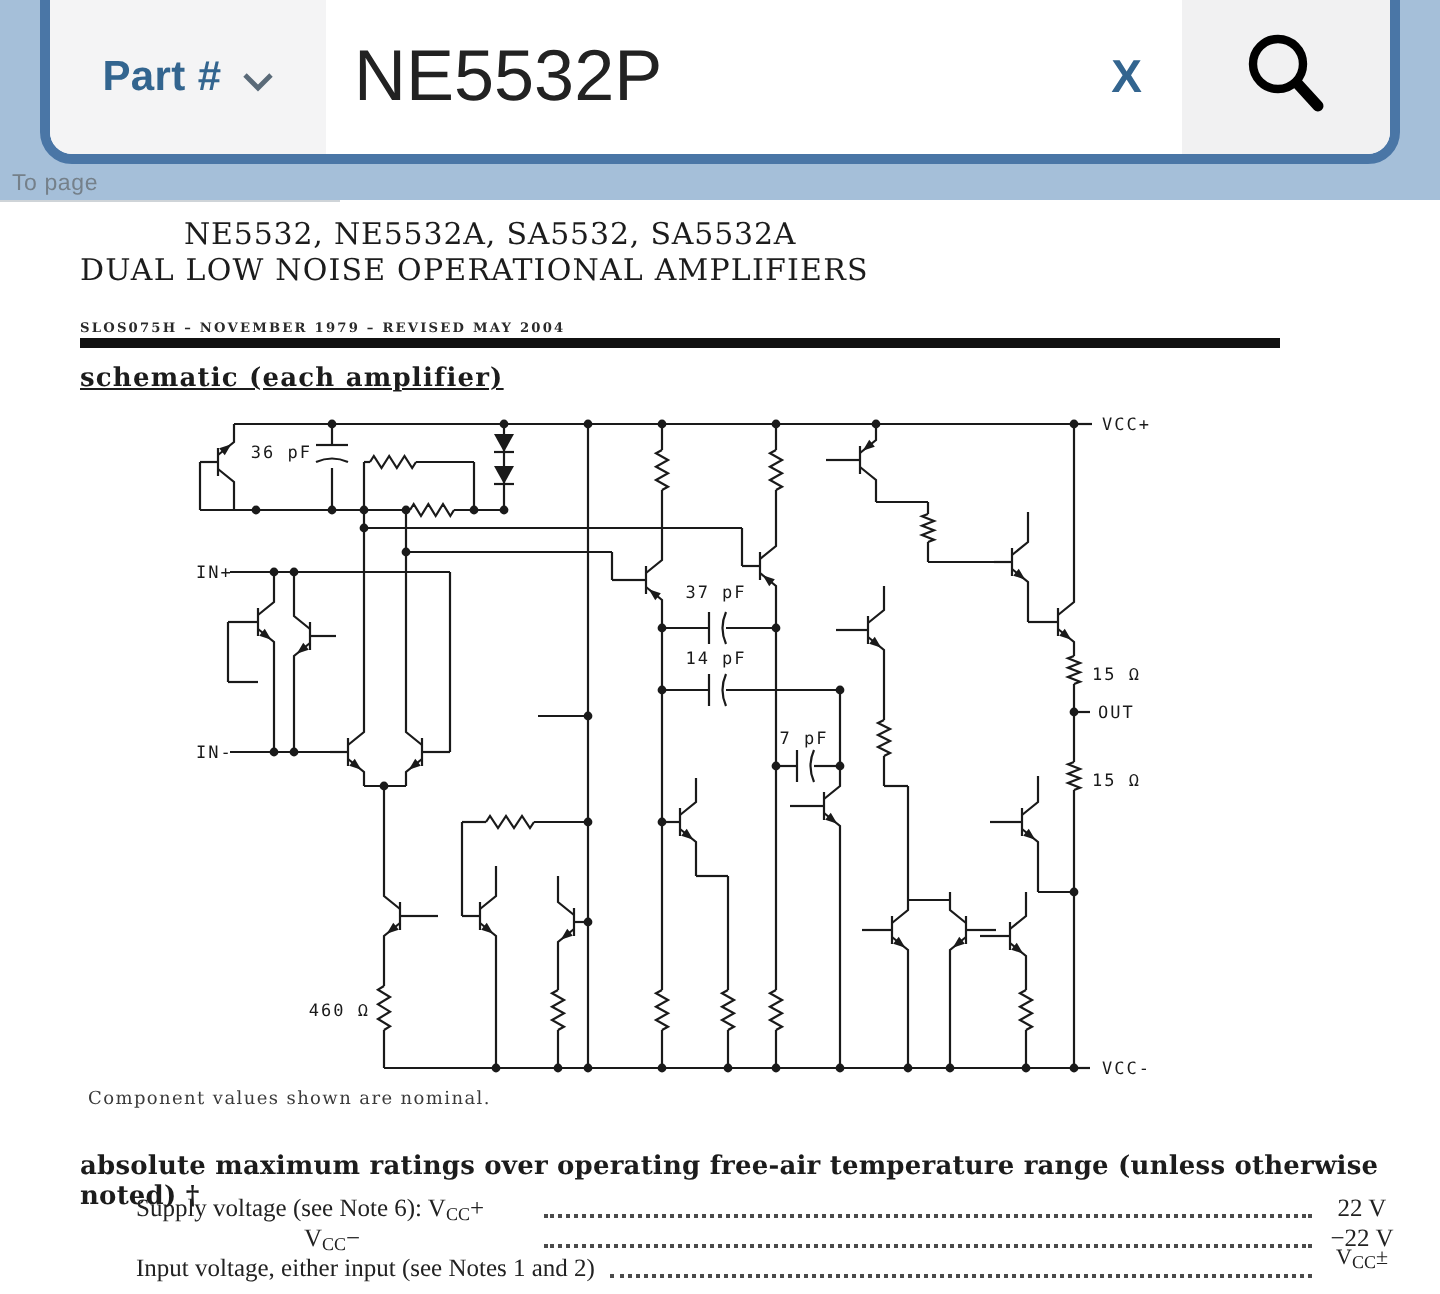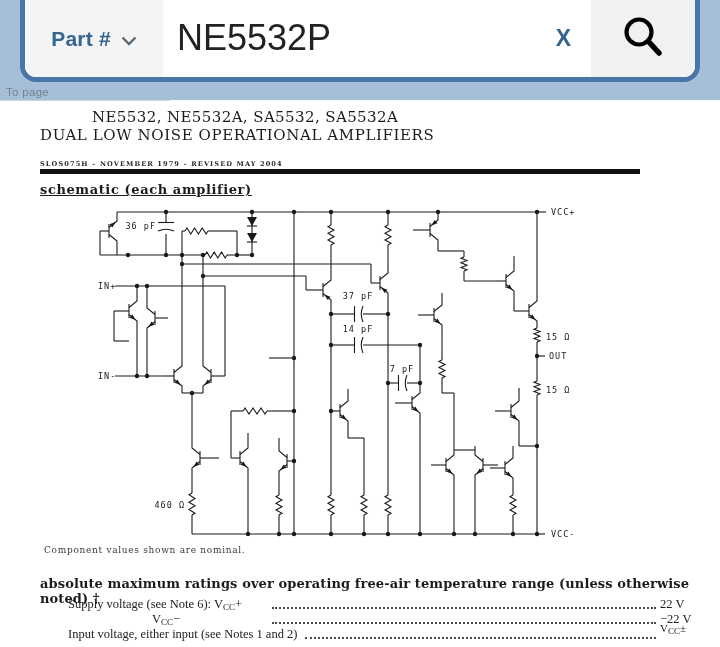--- a/index.html
+++ b/index.html
@@ -51,21 +51,21 @@
 
   .rhead{position:absolute;left:40px;top:476px;width:675px;
     font-family:"DejaVu Serif",serif;font-size:13px;font-weight:bold;
     color:var(--ink);letter-spacing:0.1px;}
   .rows{position:absolute;left:68px;top:497px;width:634px;
     font-family:"Liberation Serif",serif;font-size:12.5px;color:#222;}
   .rrow{display:flex;align-items:flex-end;height:15px;white-space:nowrap;}
   .w1{width:196px;}
   .ra{text-align:center;}
   .dots{flex:1;border-bottom:2px dotted #4a4a4a;margin:0 4px 3px 8px;}
-  .rval{min-width:42px;text-align:left;}
+  .rval{min-width:42px;text-align:center;}
   sub.cc{font-size:9px;vertical-align:-2px;letter-spacing:0;}
   .raised{position:relative;top:-6px;font-size:11px;}
 
   
   #schem line,#schem polyline,#schem path{stroke:#1a1a1a;stroke-width:1.1;fill:none;}
   #schem circle,#schem polygon{fill:#1a1a1a;stroke:none;}
   #schem text{fill:#1a1a1a;font-family:"DejaVu Sans Mono",monospace;
     font-size:8.5px;letter-spacing:1px;}
 </style>
 </head>

